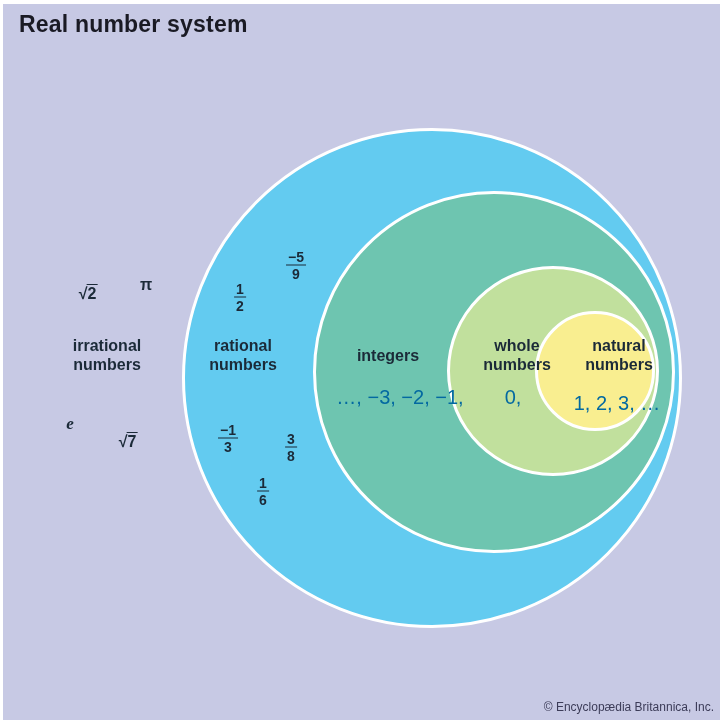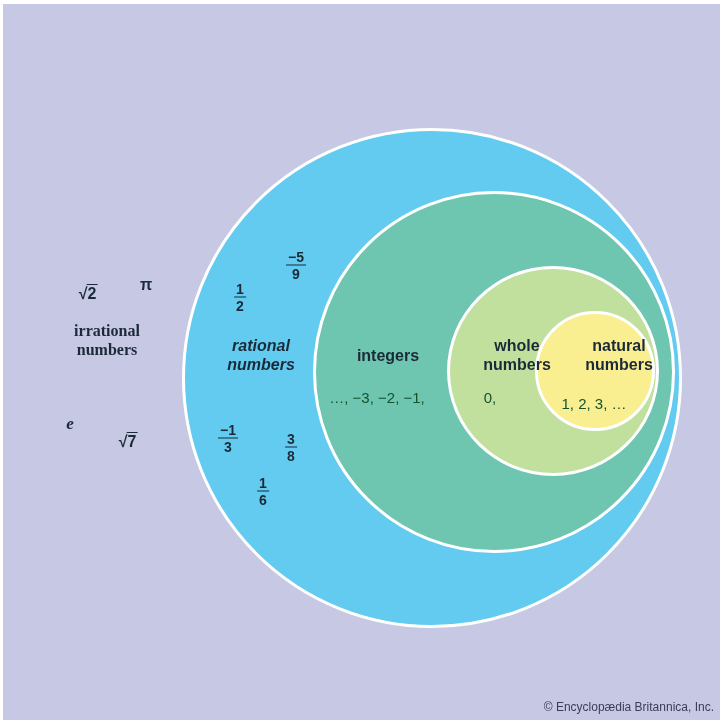--- a/index.html
+++ b/index.html
@@ -56,23 +56,24 @@
     font-weight: bold;
     line-height: 19px;
     color: #1b2a38;
     white-space: nowrap;
   }
   .set-label span { display: block; }
 
   .examples-line {
     position: absolute;
     transform: translate(-50%, -50%);
-    font-size: 15px;
-    color: #14532d;
+    font-size: 20px;
+    color: #0369a1;
     white-space: nowrap;
+    margin-left: 23px;
   }
 
   .example {
     position: absolute;
     transform: translate(-50%, -50%);
     font-size: 16px;
     font-weight: 600;
     color: #1b2a38;
     white-space: nowrap;
   }
@@ -112,48 +113,49 @@
     color: #3c3c58;
   }
 </style>
 </head>
 <body>
 
 <div class="canvas" style="background-color: rgb(199, 201, 228);">
   <div class="frame-top" style="background-color: rgb(255, 255, 255);"></div>
   <div class="frame-left" style="background-color: rgb(255, 255, 255);"></div>
 
+  <h1 class="title">Real number system</h1>
 
   <div class="circle rational-c" style="background-color: rgb(99, 203, 240);"></div>
   <div class="circle integers-c" style="background-color: rgb(110, 197, 176);"></div>
   <div class="circle whole-c" style="background-color: rgb(193, 224, 157);"></div>
   <div class="circle natural-c" style="background-color: rgb(249, 238, 144);"></div>
 
   <div class="example" style="left:88px; top:294px;">
     <span>√</span><span class="radicand">2</span>
   </div>
   <div class="example" style="left:146px; top:285px;">π</div>
-  <div class="set-label" style="left:107px; top:340px;font-family:Liberation Serif, serif;">
+  <div class="set-label" style="left:107px; top:355px;">
     <span>irrational</span>
     <span>numbers</span>
   </div>
   <div class="example e-ex" style="left:70px; top:424px;">e</div>
   <div class="example" style="left:128px; top:442px;">
     <span>√</span><span class="radicand">7</span>
   </div>
 
   <div class="fraction" style="left:296px; top:265px;">
     <span class="frac-num">−5</span>
     <span class="frac-den">9</span>
   </div>
   <div class="fraction" style="left:240px; top:297px;">
     <span class="frac-num">1</span>
     <span class="frac-den">2</span>
   </div>
-  <div class="set-label" style="left:261px; top:355px;font-style:italic;">
+  <div class="set-label" style="left:243px; top:355px;">
     <span>rational</span>
     <span>numbers</span>
   </div>
   <div class="fraction" style="left:228px; top:438px;">
     <span class="frac-num">−1</span>
     <span class="frac-den">3</span>
   </div>
   <div class="fraction" style="left:291px; top:447px;">
     <span class="frac-num">3</span>
     <span class="frac-den">8</span>

